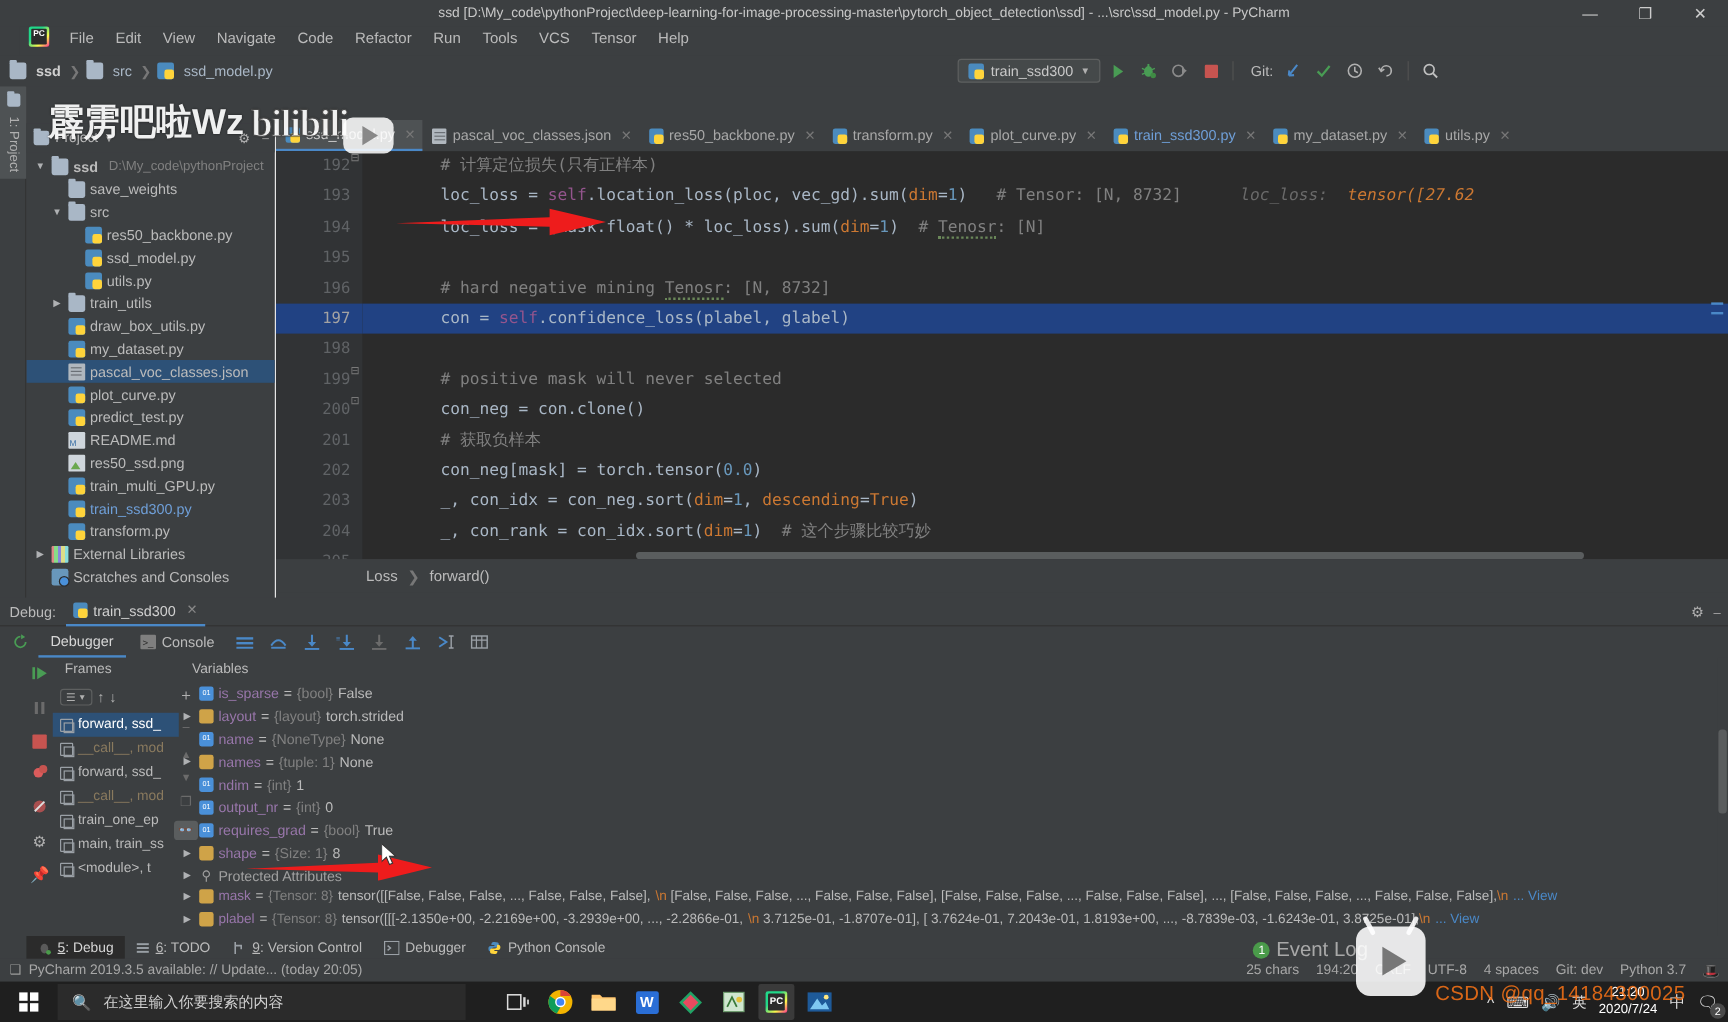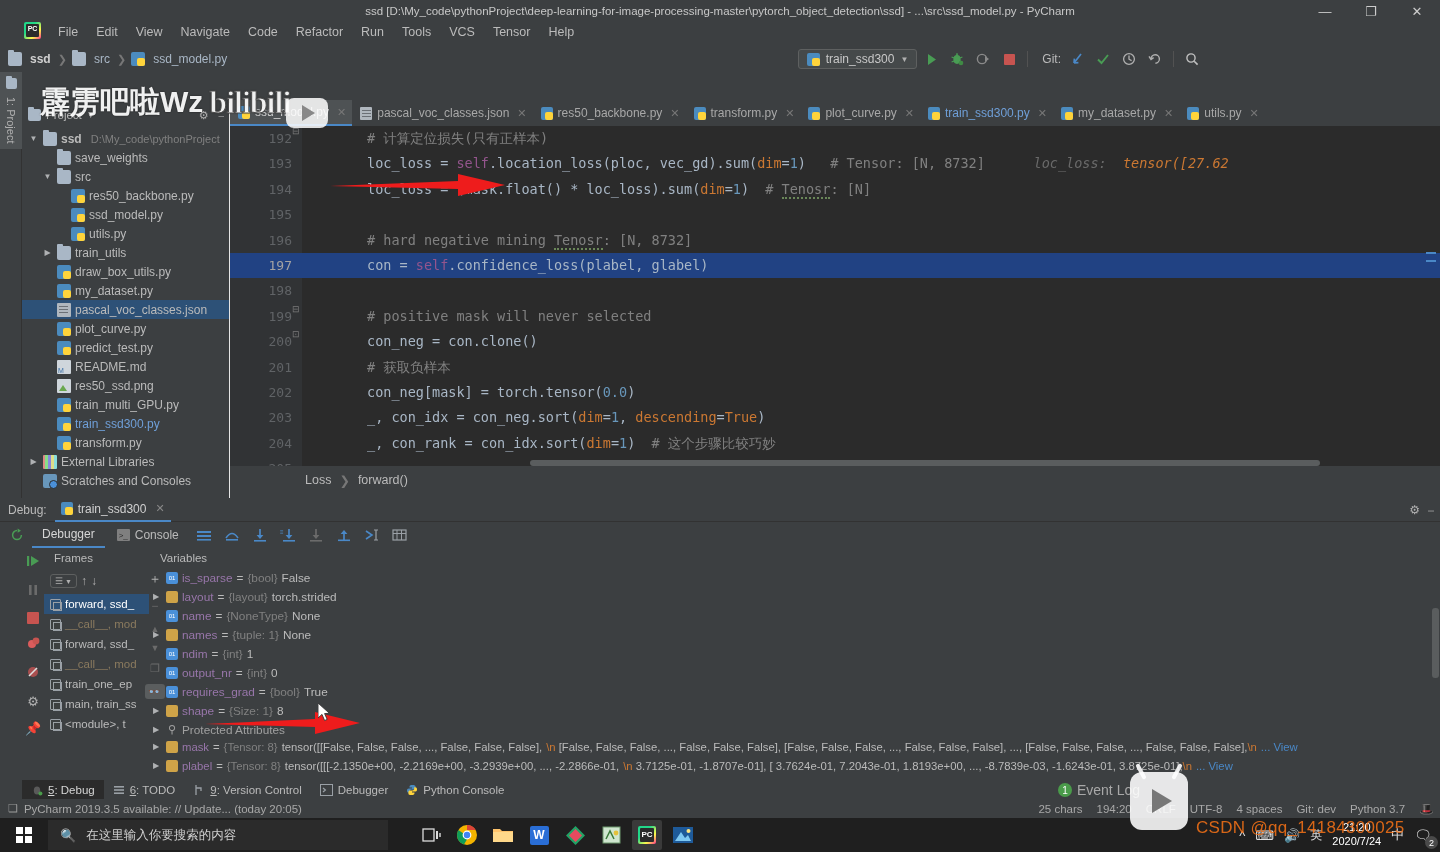--- a/index.html
+++ b/index.html
@@ -996,21 +996,21 @@
         <span>UTF-8</span>
         <span>4 spaces</span>
         <span>Git: dev</span>
         <span>Python 3.7</span>
         <span style="font-size: 12px;">🎩</span>
       </div>
   </div>
 
   <div style="position:absolute;right:72px;top:782px;display:flex;align-items:center;gap:5px;z-index:30">
     <span style="background:#4a9b4a;color:#fff;border-radius:50%;width:14px;height:14px;display:inline-flex;align-items:center;justify-content:center;font-size:10px">1</span>
-    <span style="font-size:14px;color:#a8a8a8">Event Log</span>
+    <span style="font-size:17px;color:#a8a8a8">Event Log</span>
   </div>
 
   <div class="taskbar">
     <div class="startbtn">
       <div class="winflag">
           <i></i>
           <i></i>
           <i></i>
           <i></i>
         </div>

